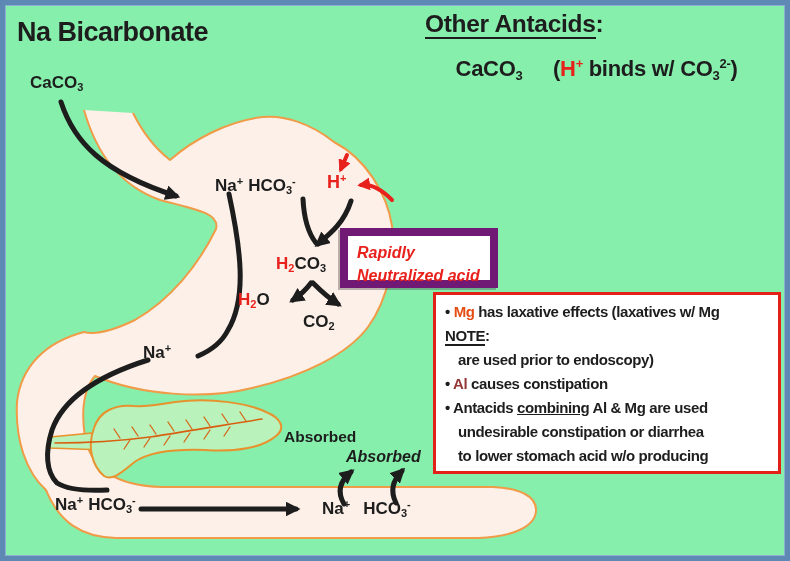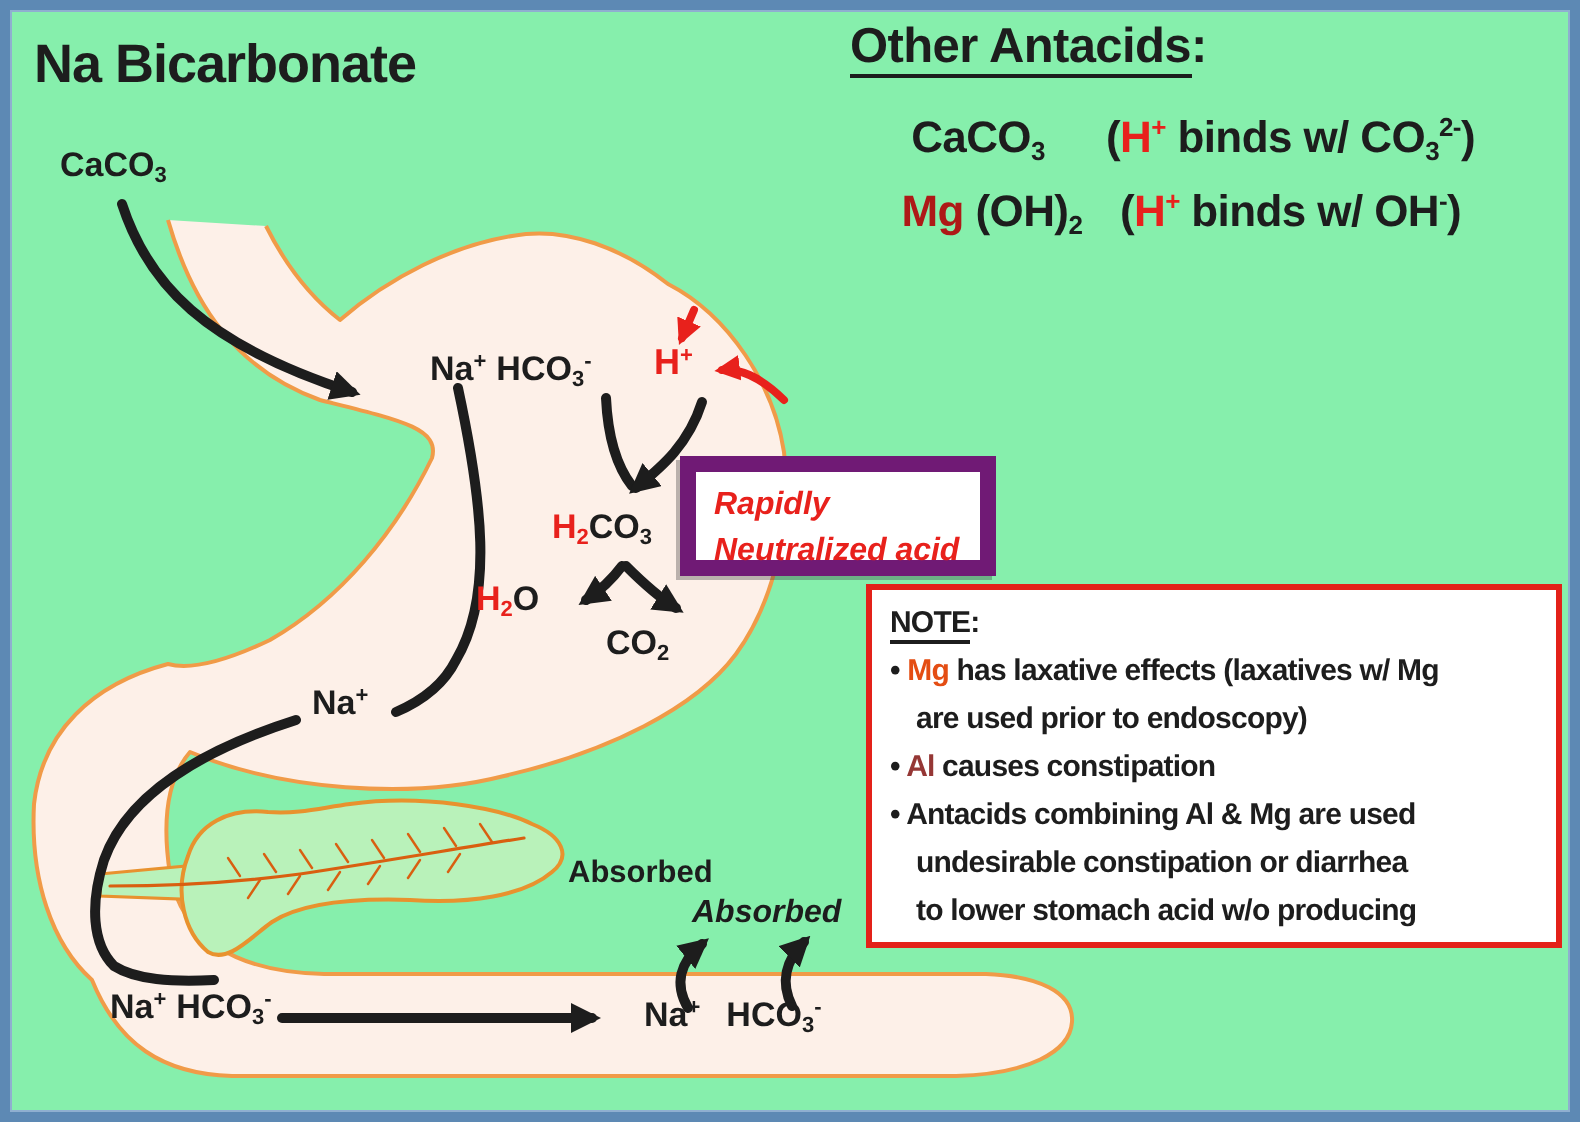--- a/index.html
+++ b/index.html
@@ -35,21 +35,21 @@
   .arow:nth-of-type(2) .aname{color:#ae1917;}
   .arow:nth-of-type(3) .aname{color:#8a6c14;}
   .note-box{
     position:absolute;left:433px;top:292px;width:348px;height:182px;box-sizing:border-box;
     background:#fff;border:3px solid #e32119;padding:5px 9px;
     font-size:15px;font-weight:bold;line-height:24px;letter-spacing:-0.4px;white-space:nowrap;
   }
   .note-box .nh{border-bottom:2px solid #1d1d1d;}
   .note-mg{color:#e44d13;}
   .note-al{color:#953735;}
-  .note-u{}
+  .note-u{text-decoration:underline;}
   .cont{padding-left:13px;}
   .pancreas-lbl{font-weight:600;font-size:15.5px;}
   .absorbed-lbl{font-style:italic;font-size:16px;}
 </style>
 </head>
 <body>
 
 <div class="canvas">
 
   <svg class="layer" width="790" height="561" viewBox="0 0 790 561">
@@ -154,21 +154,21 @@
   </div>
 
   <div class="lbl chem" style="left:238px;top:291px;">
     <span class="red">H</span><sub class="red">2</sub><span>O</span>
   </div>
 
   <div class="lbl chem" style="left:303px;top:313px;">
     <span>CO</span><sub>2</sub>
   </div>
 
-  <div class="lbl chem" style="left:156px;top:342px;">
+  <div class="lbl chem" style="left:143px;top:342px;">
     <span>Na</span><sup>+</sup>
   </div>
 
   <div class="lbl pancreas-lbl" style="left:284px;top:428px;">Absorbed</div>
 
   <div class="lbl absorbed-lbl" style="left:346px;top:448px;">Absorbed</div>
 
   <div class="lbl chem" style="left:55px;top:494px;">
     <span>Na</span><sup>+</sup><span class="gap">HCO</span><sub>3</sub><sup>-</sup>
   </div>
@@ -181,29 +181,26 @@
     <div>Rapidly</div>
     <div>Neutralized acid</div>
   </div>
 
   <div class="antacids">
     <div class="heading"><span class="u">Other Antacids</span><span>:</span></div>
     <div class="arows">
       <div class="arow chem">
         <span class="formula"><span class="aname">CaCO</span><span></span><sub>3</sub></span><span>(</span><span class="red">H</span><sup class="red">+</sup><span> binds w/ </span><span>CO</span><sub>3</sub><sup>2-</sup><span>)</span>
       </div>
-      <div class="arow chem">
-        <span class="formula"><span class="aname">Mg</span><span> (OH)</span><sub>2</sub></span><span>(</span><span class="red">H</span><sup class="red">+</sup><span> binds w/ </span><span>OH</span><sub></sub><sup>-</sup><span>)</span>
-      </div>
     </div>
   </div>
 
   <div class="note-box">
+    <div><span>•</span> <span class="note-mg">Mg</span><span> has laxative effects (laxatives w/ Mg</span></div>
     <div><span class="nh">NOTE</span><span>:</span></div>
-    <div><span>•</span> <span class="note-mg">Mg</span><span> has laxative effects (laxatives w/ Mg</span></div>
     <div class="cont">are used prior to endoscopy)</div>
     <div><span>•</span> <span class="note-al">Al</span><span> causes constipation</span></div>
     <div><span>•</span> <span>Antacids </span><span class="note-u">combining</span><span> Al &amp; Mg are used</span></div>
     <div class="cont">undesirable constipation or diarrhea</div>
     <div class="cont">to lower stomach acid w/o producing</div>
   </div>
 
 </div>
 
 </body></html>

